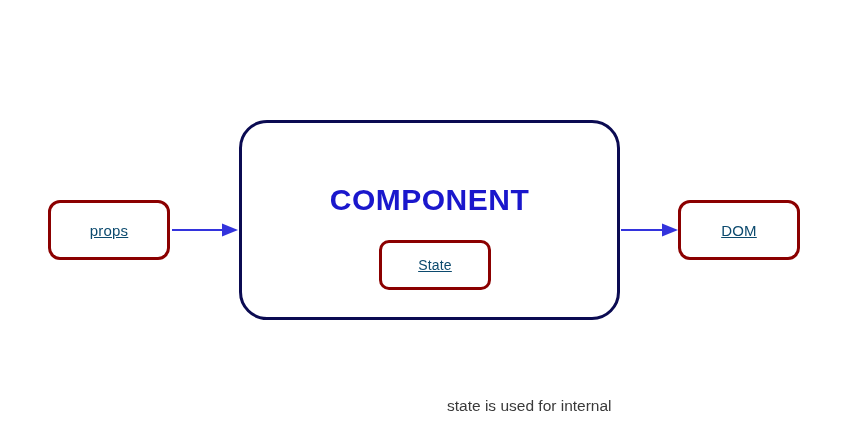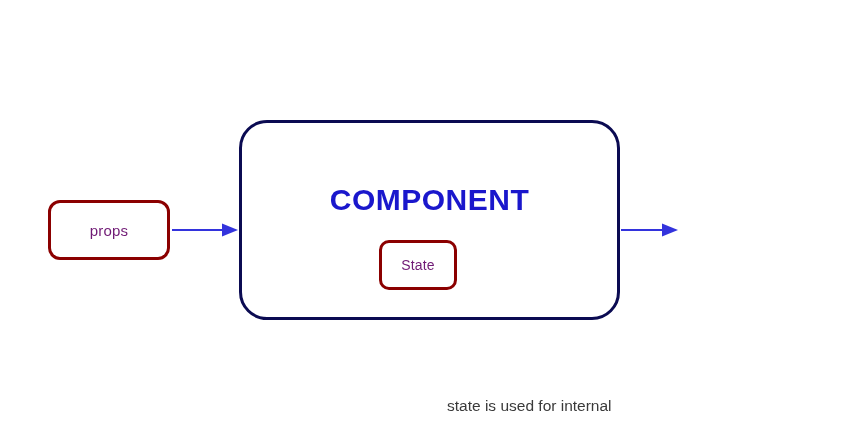--- a/index.html
+++ b/index.html
@@ -27,31 +27,32 @@
     justify-content: center;
     background: #ffffff;
   }
 
   
   .redbox {
     border: 3px solid #8B0000;
     border-radius: 12px;
   }
   .redbox .label {
-    color: #701a75;
+    color: #0c4a6e;
     font-size: 15px;
     line-height: 1;
     letter-spacing: 0.2px;
+    text-decoration: underline;
   }
 
   #props-node  { left: 48px;  top: 200px; width: 122px; height: 60px; }
   #dom-node    { left: 678px; top: 200px; width: 122px; height: 60px; }
 
   #state-node  {
-    left: 379px; top: 240px; width: 78px; height: 50px;
+    left: 379px; top: 240px; width: 112px; height: 50px;
     border-radius: 10px;
   }
   #state-node .label { font-size: 14px; }
 
   
   #component-node {
     left: 239px;
     top: 120px;
     width: 381px;
     height: 200px;
@@ -118,19 +119,22 @@
     <span class="label">State</span>
   </div>
 
   <div class="arrow" id="arrow-component-dom">
     <svg width="58" height="16" viewBox="0 0 58 16">
       <line x1="0" y1="8" x2="43" y2="8" stroke="#3333dd" stroke-width="2"></line>
       <polygon points="41,1.5 57,8 41,14.5" fill="#3333dd"></polygon>
     </svg>
   </div>
 
+  <div class="node redbox" id="dom-node">
+    <span class="label">DOM</span>
+  </div>
 
   <div id="caption">
     <span class="caption-line">state is used for internal</span>
     
   </div>
 
 </div>
 
 </body></html>

